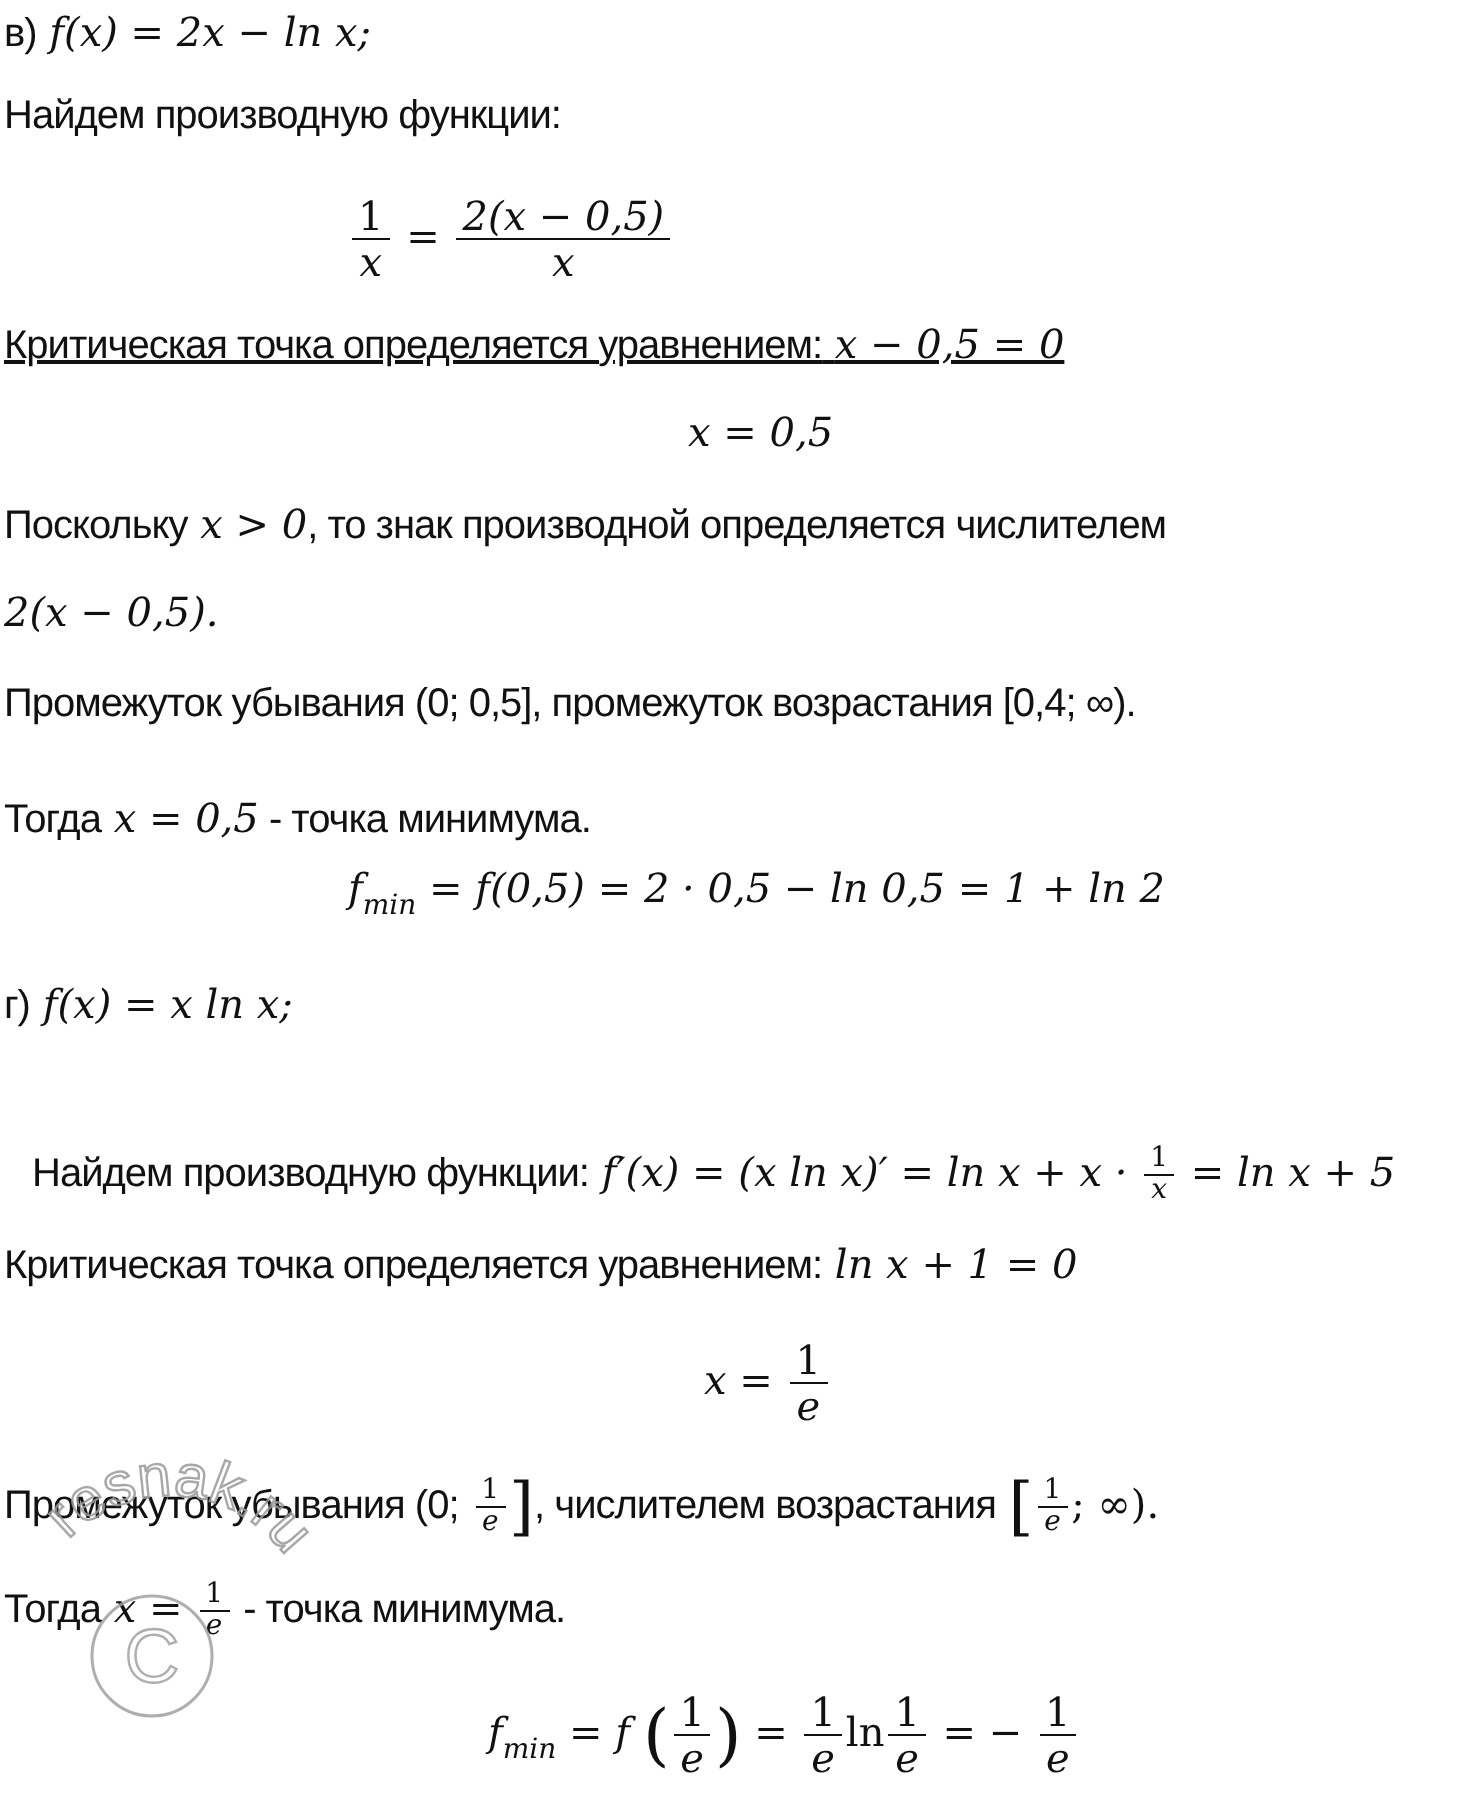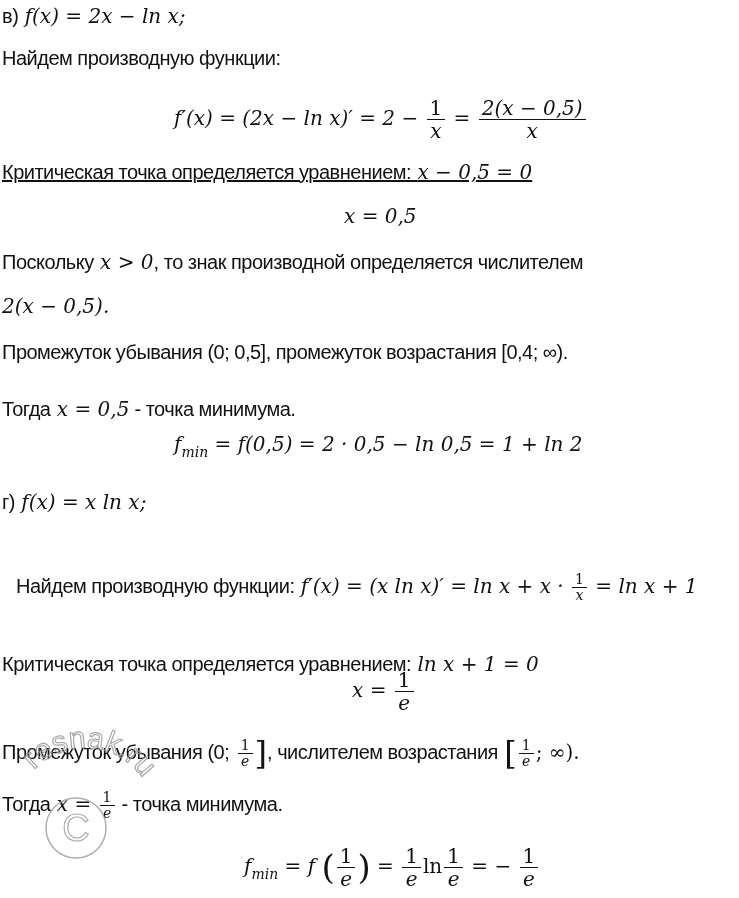--- a/index.html
+++ b/index.html
@@ -28,21 +28,20 @@
 <body>
 
 <div class="line" style="left:2px; top:4px;">
   <span class="sans-cond">в)</span>
   <span class="m">f(x) = 2x − ln x;</span>
 </div>
 
 <div class="line sans-cond" style="left:2px; top:46px;">Найдем производную функции:</div>
 
 <div class="line" style="left:174px; top:94px; line-height:48px;">
-  <span class="m">f′(x) = (2x − ln x)′ = 2 −</span>
   <span class="frac">
     <span class="num r">1</span>
     <span class="den">x</span>
   </span>
   <span class="r">=</span>
   <span class="frac">
     <span class="num m">2(x − 0,5)</span>
     <span class="den">x</span>
   </span>
 </div>
@@ -78,24 +77,24 @@
   <span class="m">f(x) = x ln x;</span>
 </div>
 
 <div class="line" style="left:16px; top:566px; line-height:40px;">
   <span class="sans-cond">Найдем производную функции:</span>
   <span class="m">f′(x) = (x ln x)′ = ln x + x ·</span>
   <span class="frac small">
     <span class="num r">1</span>
     <span class="den">x</span>
   </span>
-  <span class="m">= ln x + 1</span>
+  <span class="m">= ln x + 5</span>
 </div>
 
-<div class="line" style="left:2px; top:620px;margin-top:32px;">
+<div class="line" style="left:2px; top:620px;">
   <span class="sans-cond">Критическая точка определяется уравнением:</span>
   <span class="m">ln x + 1 = 0</span>
 </div>
 
 <div class="line" style="left:352px; top:666px; line-height:48px;">
   <span class="m">x =</span>
   <span class="frac">
     <span class="num r">1</span>
     <span class="den">e</span>
   </span>

